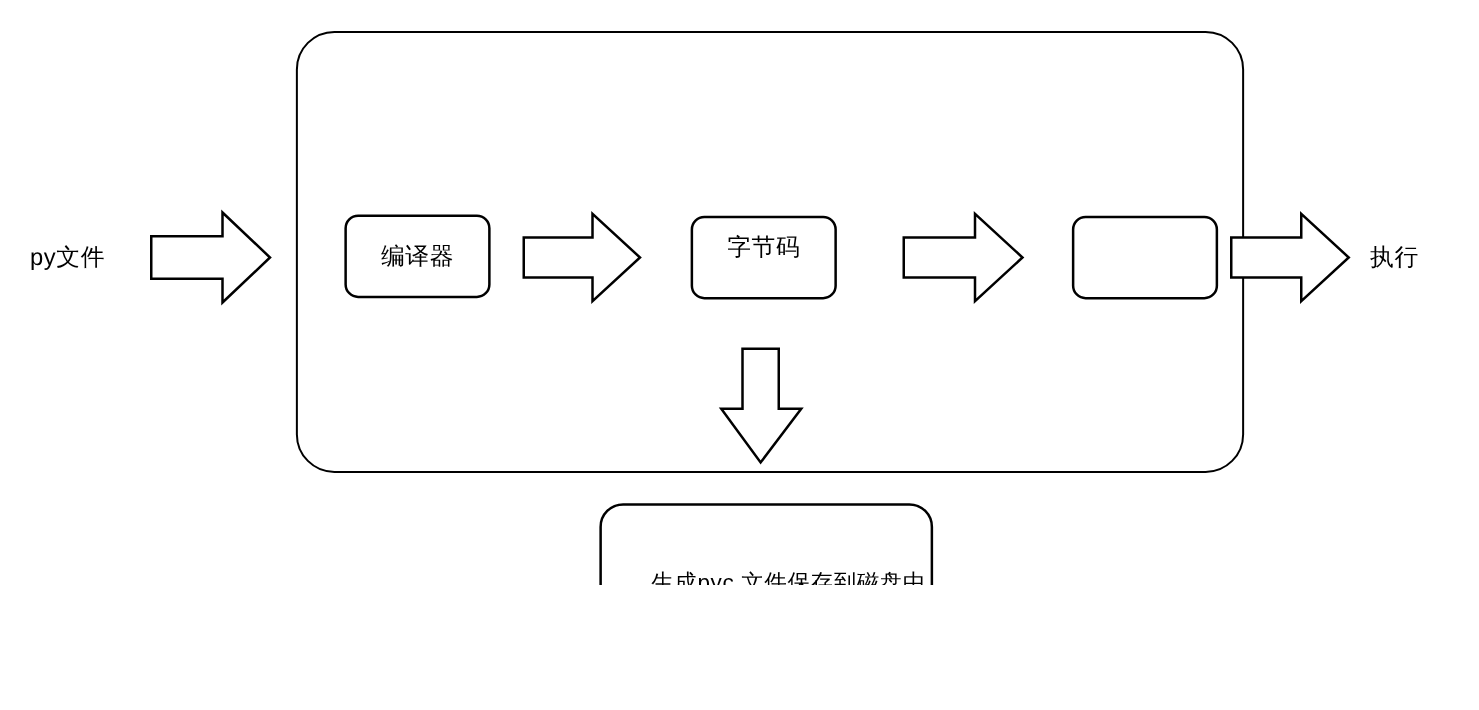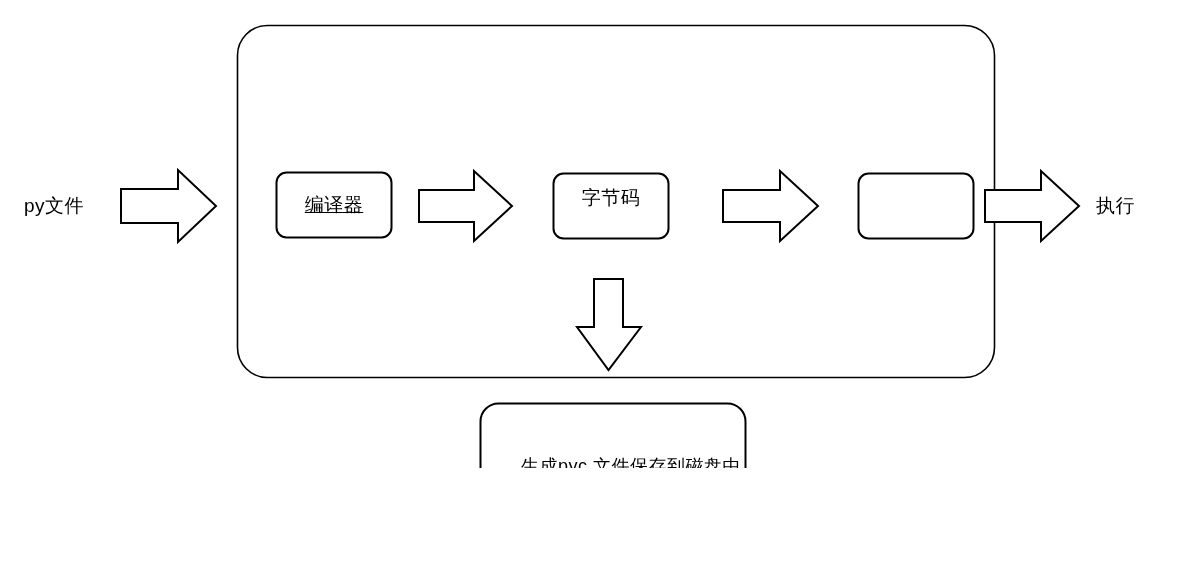--- a/index.html
+++ b/index.html
@@ -79,21 +79,21 @@
 
     <polygon points="985,190 1041,190 1041,171 1079,206 1041,241 1041,222 985,222" fill="#ffffff" stroke="#000000" stroke-width="2" stroke-linejoin="miter"></polygon>
 
     <polygon points="594,279 623,279 623,327 641,327 608.5,370 577,327 594,327" fill="#ffffff" stroke="#000000" stroke-width="2" stroke-linejoin="miter"></polygon>
   </svg>
 
   <div class="free-label" style="left:24px; top:193px;">py文件</div>
 
   <div class="free-label" style="left:1096px; top:193px;text-align:right;">执行</div>
 
-  <div class="node-label" style="left:276px; top:172px; width:116px; height:66px;text-decoration:underline;">编译器</div>
+  <div class="node-label" style="left:276px; top:172px; width:116px; height:66px;">编译器</div>
 
   <div class="node-label" style="left:553px; top:165px; width:116px; height:66px;">字节码</div>
 
 
   <div class="node-label bottom-label" style="left:480px; top:403px; width:266px; height:126px;padding-left:18px;">生成pyc 文件保存到磁盘中</div>
 
 
 </div>
 
 </body></html>

